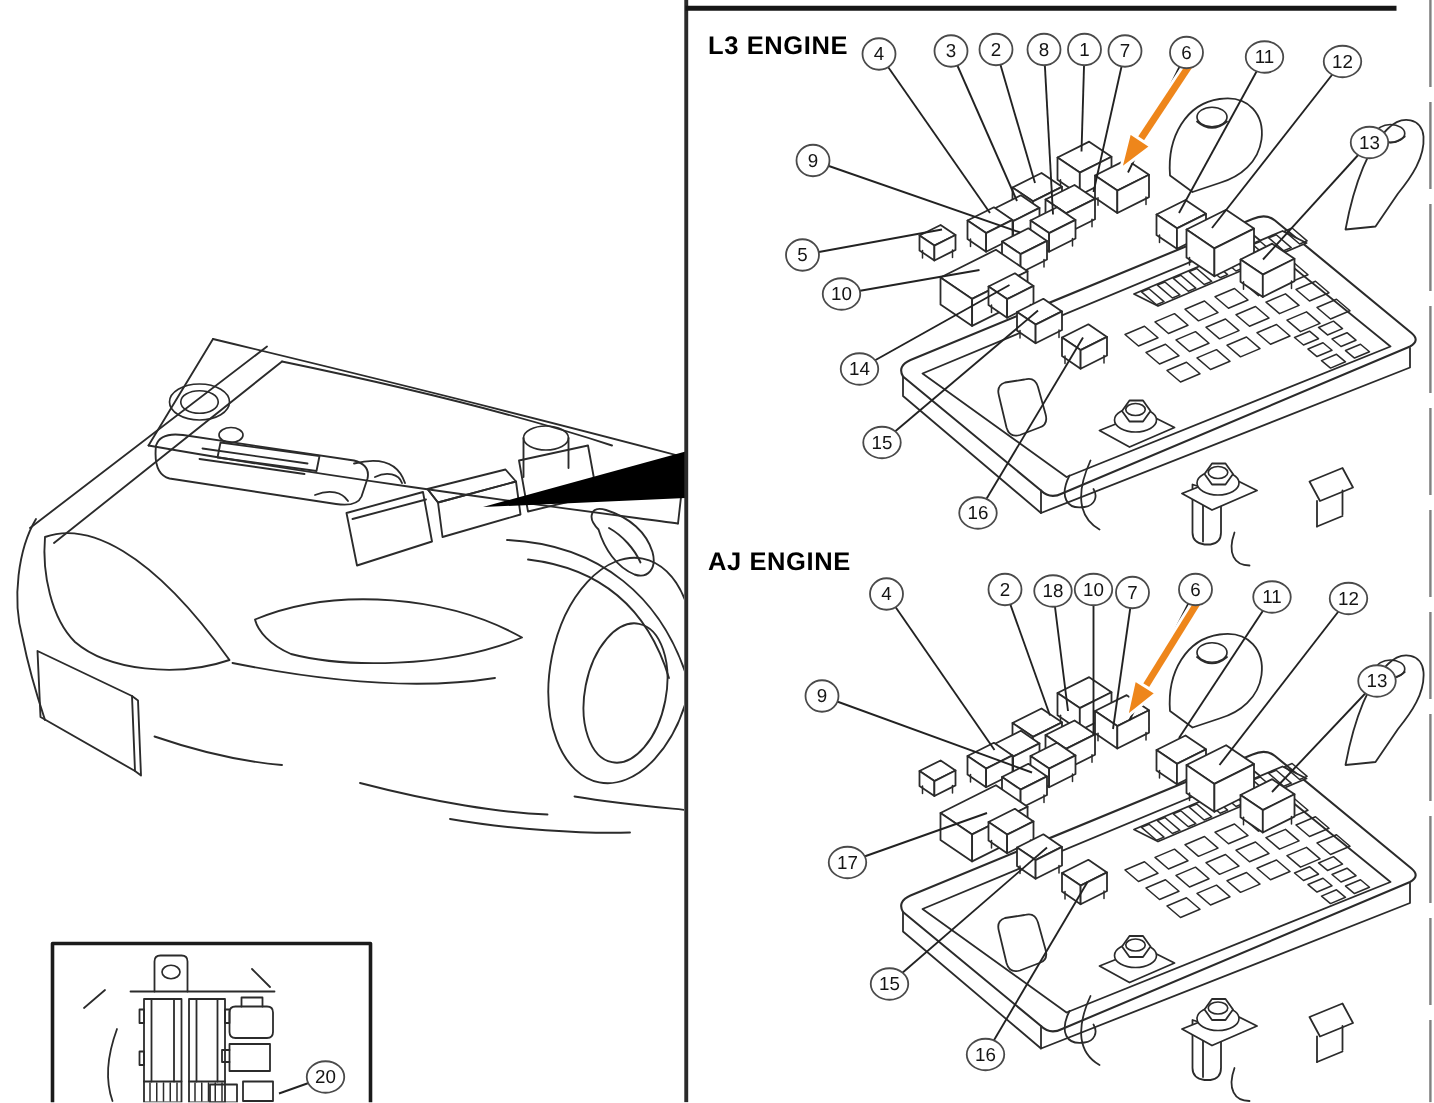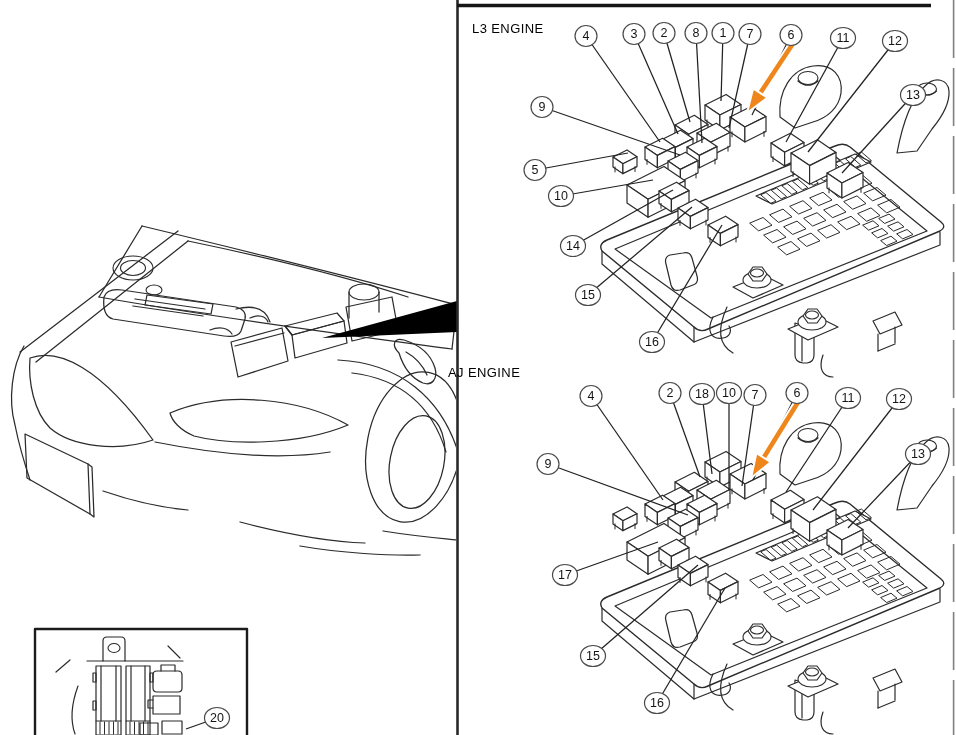--- a/index.html
+++ b/index.html
@@ -1,19 +1,19 @@
 <!DOCTYPE html>
 <html><head>
 <meta charset="utf-8">
 <style>
   html,body{margin:0;padding:0;background:#fff;}
   .stage{position:relative;width:956px;height:735px;background:#ffffff;overflow:hidden;
          font-family:"Liberation Sans",sans-serif;}
   .stage svg{position:absolute;left:0;top:0;}
-  .title{position:absolute;font-weight:normal;font-size:13px;letter-spacing:.4px;color:#000;
+  .title{position:absolute;font-weight:bold;font-size:17px;letter-spacing:.4px;color:#000;
          white-space:nowrap;font-family:"Liberation Sans",sans-serif;}
   #art text{font-family:"Liberation Sans",sans-serif;font-size:12.5px;fill:#151515;}
   .b-heavy{stroke:#2a2a2a;stroke-width:2.6;}
   .b-top{stroke:#161616;stroke-width:3.4;}
   .b-right{stroke:#808080;stroke-width:1.6;stroke-dasharray:58 10;}
 </style>
 </head>
 <body>
 
 <div class="stage">
@@ -557,14 +557,14 @@
     <g id="overlay-inset">
         <line x1="186" y1="729" x2="217" y2="718" stroke="#222" stroke-width="1.25"></line>
         <g>
           <ellipse cx="217" cy="718" rx="12.5" ry="10.5" fill="#fff" stroke="#4A4A4A" stroke-width="1.2"></ellipse>
           <text x="217" y="722.3" text-anchor="middle">20</text>
         </g>
       </g>
   </svg>
 
   <div class="title" style="left:472px;top:21px">L3 ENGINE</div>
-  <div class="title" style="left:448px;top:365px">AJ ENGINE</div>
+  <div class="title" style="left:472px;top:365px">AJ ENGINE</div>
 </div>
 
 </body></html>

